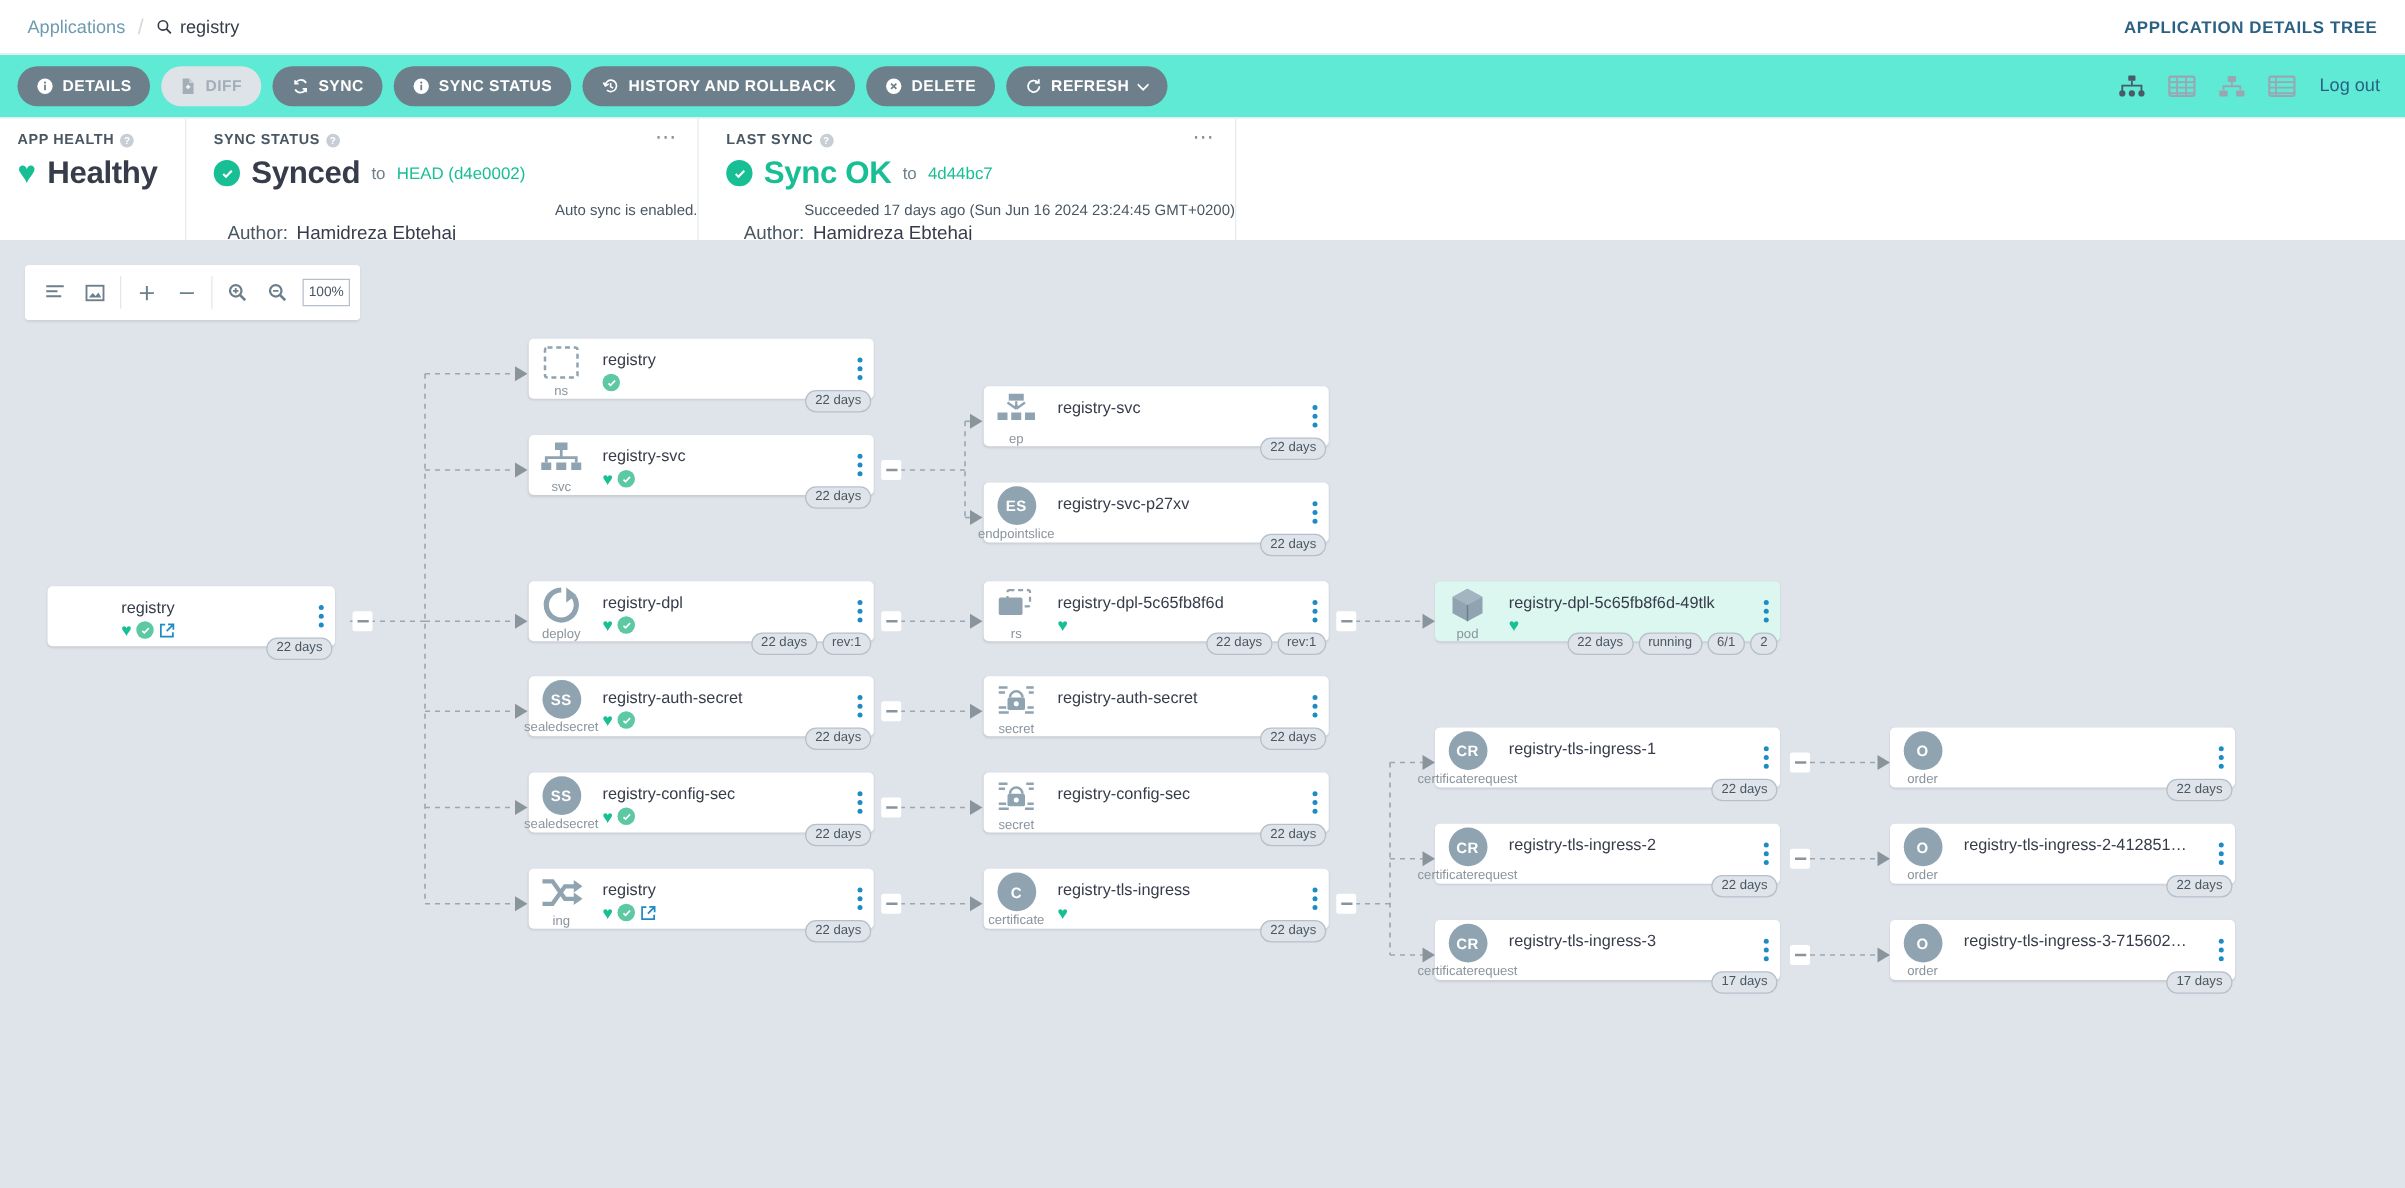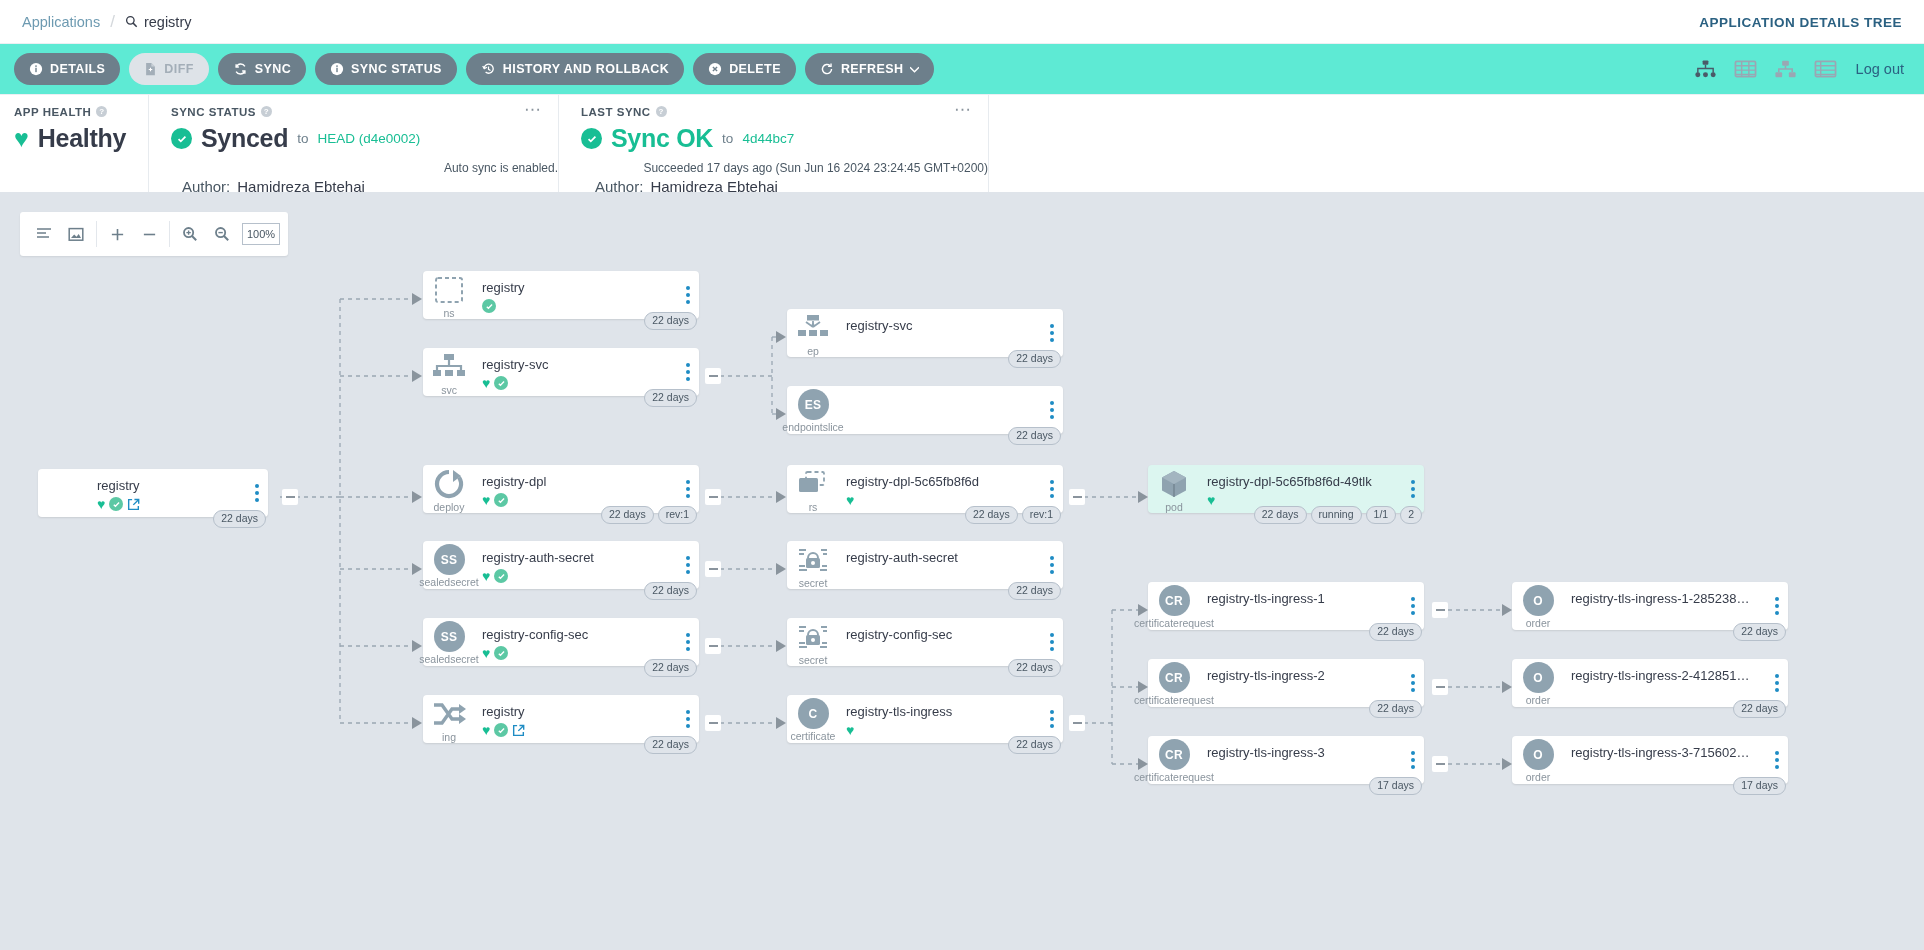--- a/index.html
+++ b/index.html
@@ -113,21 +113,21 @@
   .sp-health { width: 148px; padding-left: 14px; }
   .sp-sync   { width: 410px; padding-left: 22px; border-left: 1px solid #e7ebef; }
   .sp-last   { width: 430px; padding-left: 22px; border-left: 1px solid #e7ebef; }
   .sp-rest   { flex: 1; border-left: 1px solid #e7ebef; }
   .sp-title {
     font-size: 11.5px;
     color: #495763;
     font-weight: bold;
     letter-spacing: .5px;
     display: flex;
-    align-items: flex-start;
+    align-items: center;
     gap: 5px;
   }
   .qmark {
     width: 11px; height: 11px; border-radius: 50%;
     background: #c7ced5; color: #fff;
     font-size: 8px; line-height: 11px; text-align: center;
     font-weight: bold;
   }
   .sp-dots {
     position: absolute; right: 16px; top: 10px;
@@ -818,20 +818,24 @@
             <span class="pill">22 days</span>
           </div>
         </div>
       </div>
       <div class="node" style="left: 787px; top: 194px; width: 276px; height: 48px;">
         <div class="node-inner">
           <div class="node-icon">
             <div class="kind-circle">ES</div>
             <span class="kind-label">endpointslice</span>
           </div>
+          <div class="node-body">
+            <div class="node-name">registry-svc-p27xv</div>
+            <div class="node-badges"></div>
+          </div>
           <div class="node-menu">
             <i></i>
             <i></i>
             <i></i>
           </div>
           <div class="pill-row">
             <span class="pill">22 days</span>
           </div>
         </div>
       </div>
@@ -958,21 +962,21 @@
             </div>
           </div>
           <div class="node-menu">
             <i></i>
             <i></i>
             <i></i>
           </div>
           <div class="pill-row">
             <span class="pill">22 days</span>
             <span class="pill">running</span>
-            <span class="pill">1/1</span>
+            <span class="pill">6/1</span>
             <span class="pill">2</span>
           </div>
         </div>
       </div>
       <div class="node" style="left: 1148px; top: 390px; width: 276px; height: 48px;">
         <div class="node-inner">
           <div class="node-icon">
             <div class="kind-circle">CR</div>
             <span class="kind-label">certificaterequest</span>
           </div>
@@ -1028,24 +1032,20 @@
           <div class="pill-row">
             <span class="pill">17 days</span>
           </div>
         </div>
       </div>
       <div class="node" style="left: 1512px; top: 390px; width: 276px; height: 48px;">
         <div class="node-inner">
           <div class="node-icon">
             <div class="kind-circle">O</div>
             <span class="kind-label">order</span>
-          </div>
-          <div class="node-body">
-            <div class="node-name">registry-tls-ingress-1-285238…</div>
-            <div class="node-badges"></div>
           </div>
           <div class="node-menu">
             <i></i>
             <i></i>
             <i></i>
           </div>
           <div class="pill-row">
             <span class="pill">22 days</span>
           </div>
         </div>

